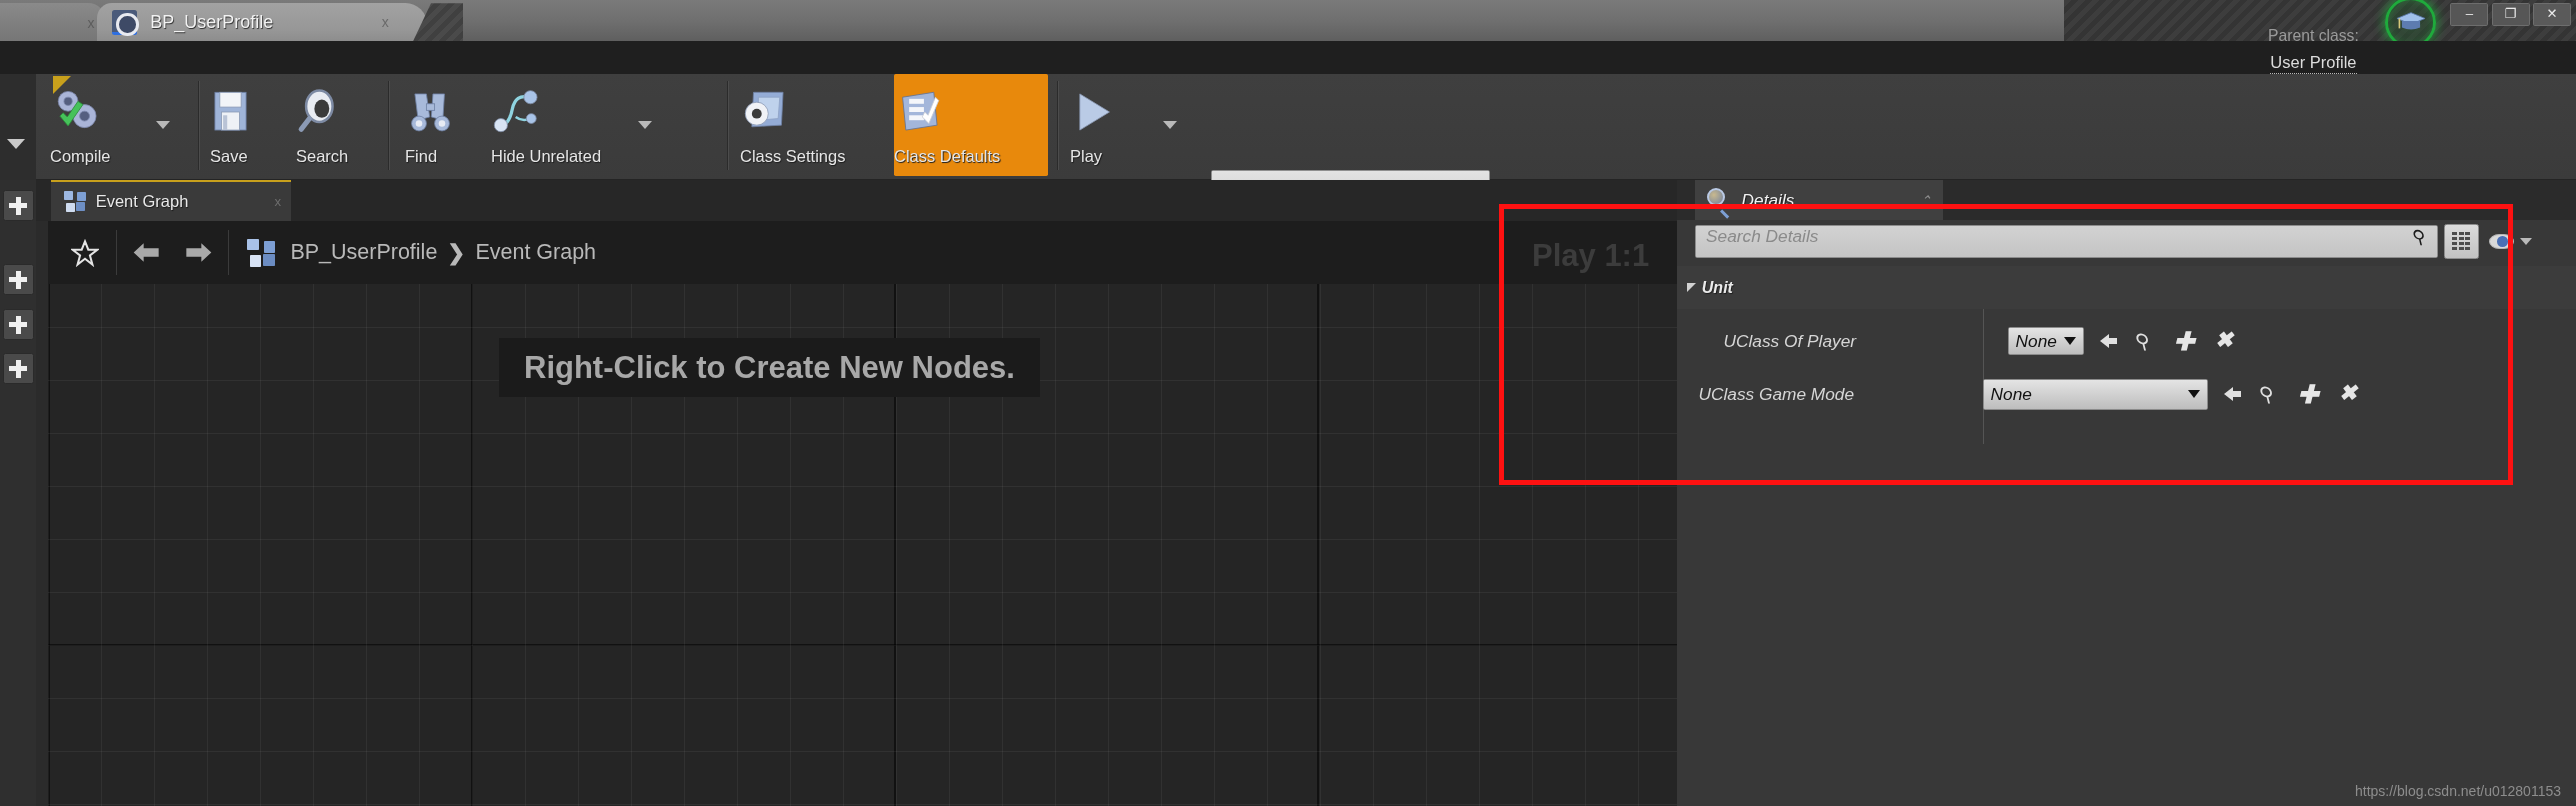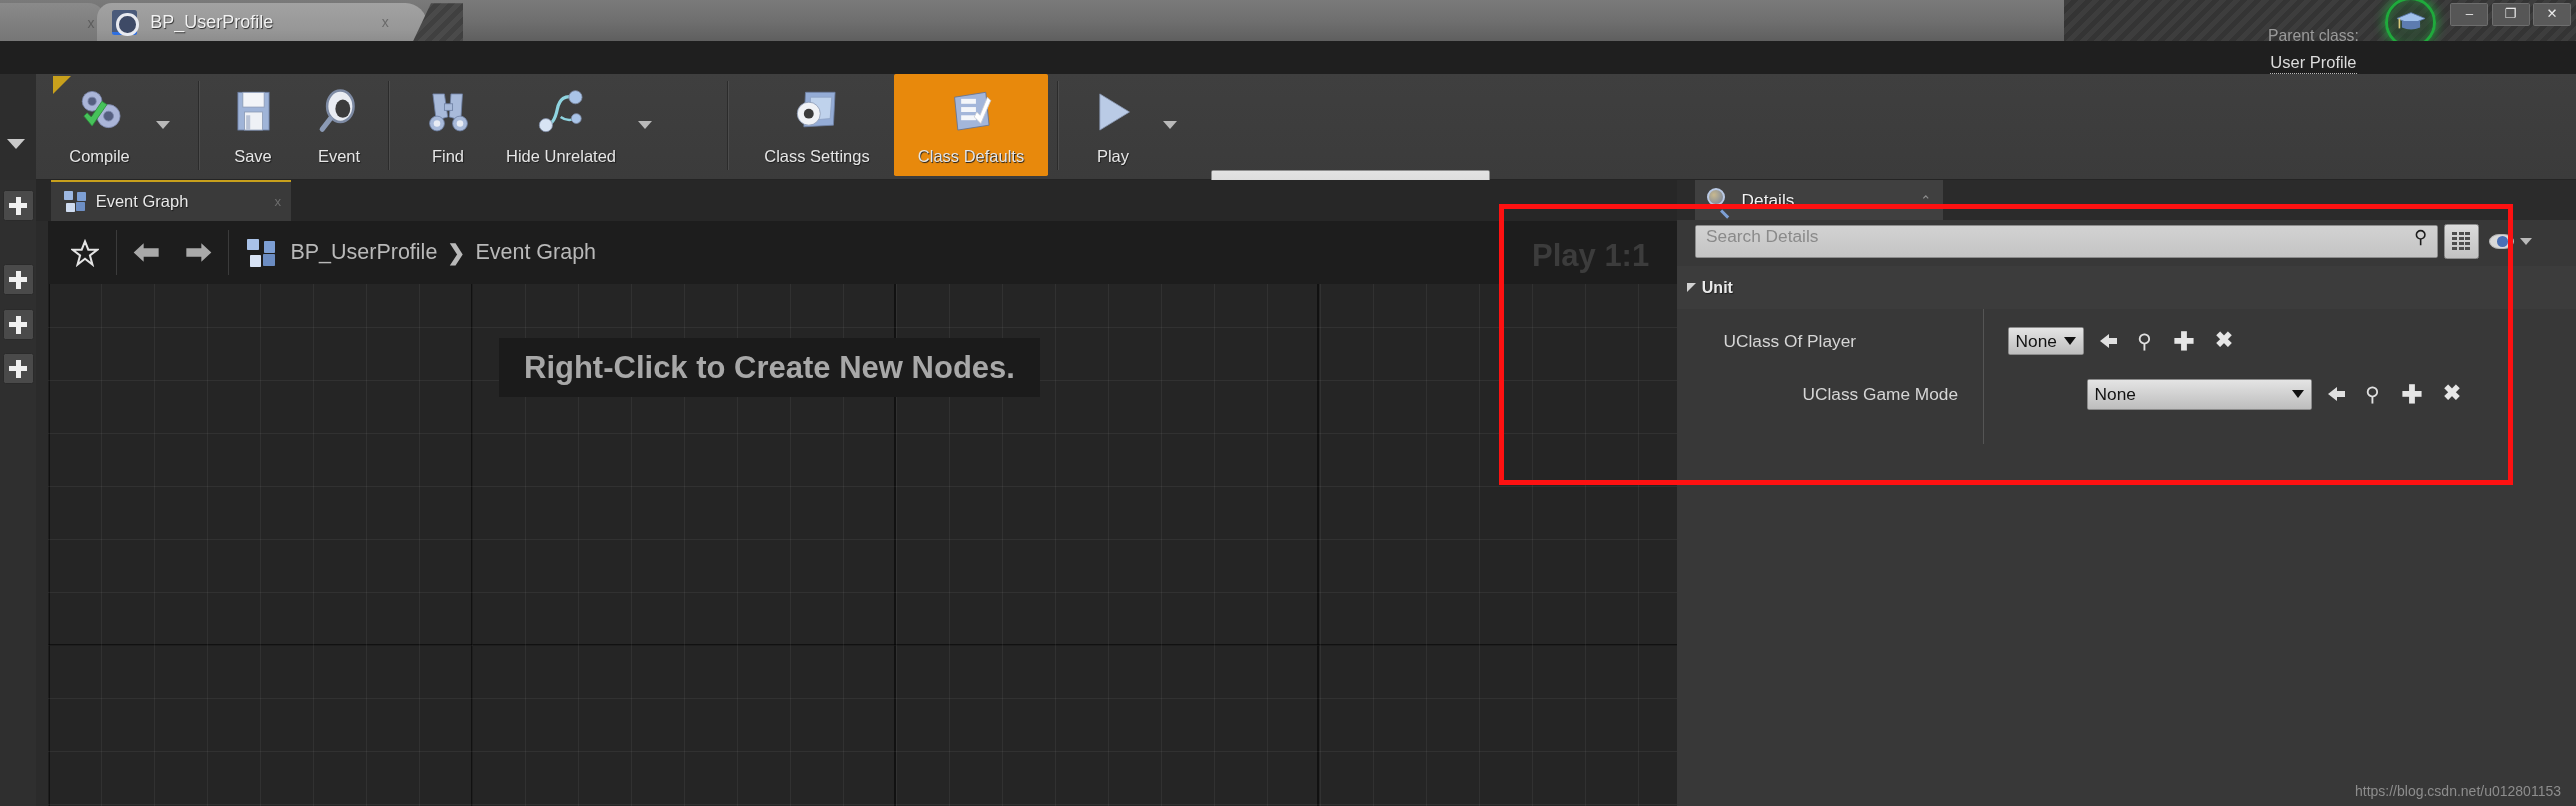--- a/index.html
+++ b/index.html
@@ -88,21 +88,21 @@
     border-bottom:0.8px solid #242424;
   }
   .tb-left-gutter { position:absolute; left:0; top:0; width:36px; height:106px; background:#2d2d2d; }
   .tb-corner {
     position:absolute; left:53px; top:1.7px; width:0; height:0;
     border-left: 18px solid #c8a01c; border-bottom: 18px solid transparent;
   }
   .tgroup { position:absolute; top:0; height:106px; display:flex; align-items:flex-start; }
   .tbtn {
     width: 99px; height:102px; display:flex; flex-direction:column;
-    align-items:center; justify-content:flex-start; padding-top:11.6px;
+    align-items:flex-start; justify-content:flex-start; padding-top:11.6px;
     cursor:pointer; position:relative;
   }
   .tbtn.sm { width: 86px; }
   .tbtn .ico { height:53px; display:flex; align-items:center; justify-content:center; }
   .tbtn .lbl {
     margin-top: 8.3px; font-size:16.5px; color:#e6e6e6;
     text-shadow:0.8px 0.8px 0.8px #1d1d1d; white-space:nowrap;
   }
   .tbtn.active { background:#e8890c; border-radius:1.7px; }
   .caret-btn {
@@ -187,21 +187,21 @@
     position:absolute; left:499px; top:338px;
     background:#1b1b1b; padding:11.6px 25px;
     font-size:31px; font-weight:bold; color:#a8a8a8;
   }
   .zoomlabel {
     position:absolute; left:1532px; top:238px;
     font-size:31px; font-weight:bold; color:#3c3c3c;
   }
 
   
-  .rightpanel { position:absolute; left:1677px; top:180px; width:899px; height:627px; background:#383838; }
+  .rightpanel { position:absolute; left:1677px; top:180px; width:899px; height:627px; background:#383838;font-style:italic; }
   .details-tabrow { position:absolute; left:0; top:0; width:899px; height:40px; background:#2b2b2b; }
   .details-tab {
     position:absolute; left:18px; top:0; width:248px; height:40px; background:#404040;
     display:flex; align-items:center; padding:0 11.6px 0 11.6px;
   }
   .det-ico { width:25px; height:25px; position:relative; }
   .det-ico .mag {
     position:absolute; left:0.8px; top:0.8px; width:18px;height:18px; border-radius:50%;
     border:2.5px solid #b9c9e4; background: radial-gradient(circle at 35% 35%,#c9b98e,#6e7fa0);
   }
@@ -343,21 +343,21 @@
         <span class="lbl">Save</span>
       </div>
       <div class="tbtn sm">
         <span class="ico">
           <svg width="45" height="48" viewBox="0 0 54 58">
             <ellipse cx="28" cy="22" rx="16" ry="19" fill="#e9ecf2" stroke="#7d8aa3" stroke-width="3"></ellipse>
             <ellipse cx="31" cy="25" rx="9" ry="11" fill="#3b3b3b"></ellipse>
             <path d="M16 37 L6 50" stroke="#8b9ab5" stroke-width="6" stroke-linecap="round"></path>
           </svg>
         </span>
-        <span class="lbl">Event</span>
+        <span class="lbl">Search</span>
       </div>
     </div>
 
     <div class="vsep" style="position:absolute;left:388px;top:0;"></div>
 
     <div class="tgroup" style="left:405px;">
       <div class="tbtn sm">
         <span class="ico">
           <svg width="51" height="46" viewBox="0 0 62 56">
             <g fill="#a8bada" stroke="#6e80a3">
@@ -560,21 +560,21 @@
             </span>
           <span class="ibtn">
               <span class="plussm">✚</span>
             </span>
           <span class="ibtn">
               <span class="xsm">✖</span>
             </span>
         </span>
       </div>
 
-      <div class="prow" style="top:104px;justify-content:center;">
+      <div class="prow" style="top:104px;">
         <span class="pname">UClass Game Mode</span>
         <span class="pctl">
           <span class="sel wide">
             <span>None</span>
             <span class="sc"></span>
           </span>
           <span class="ibtn">
               <span class="arrowleft"></span>
             </span>
           <span class="ibtn">

